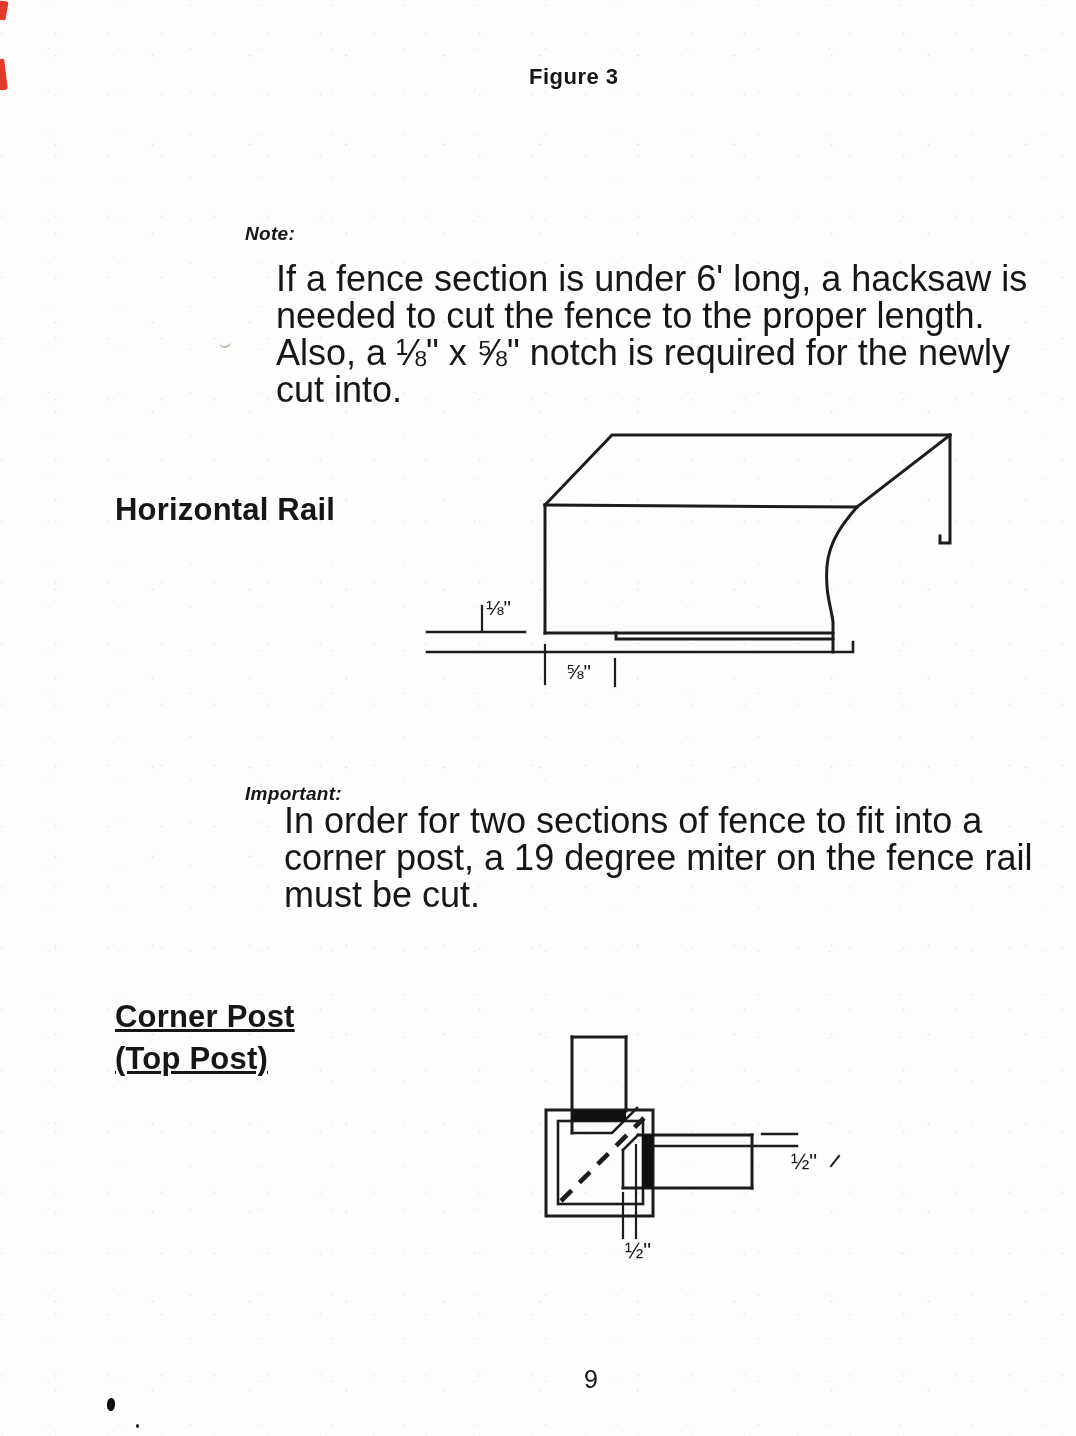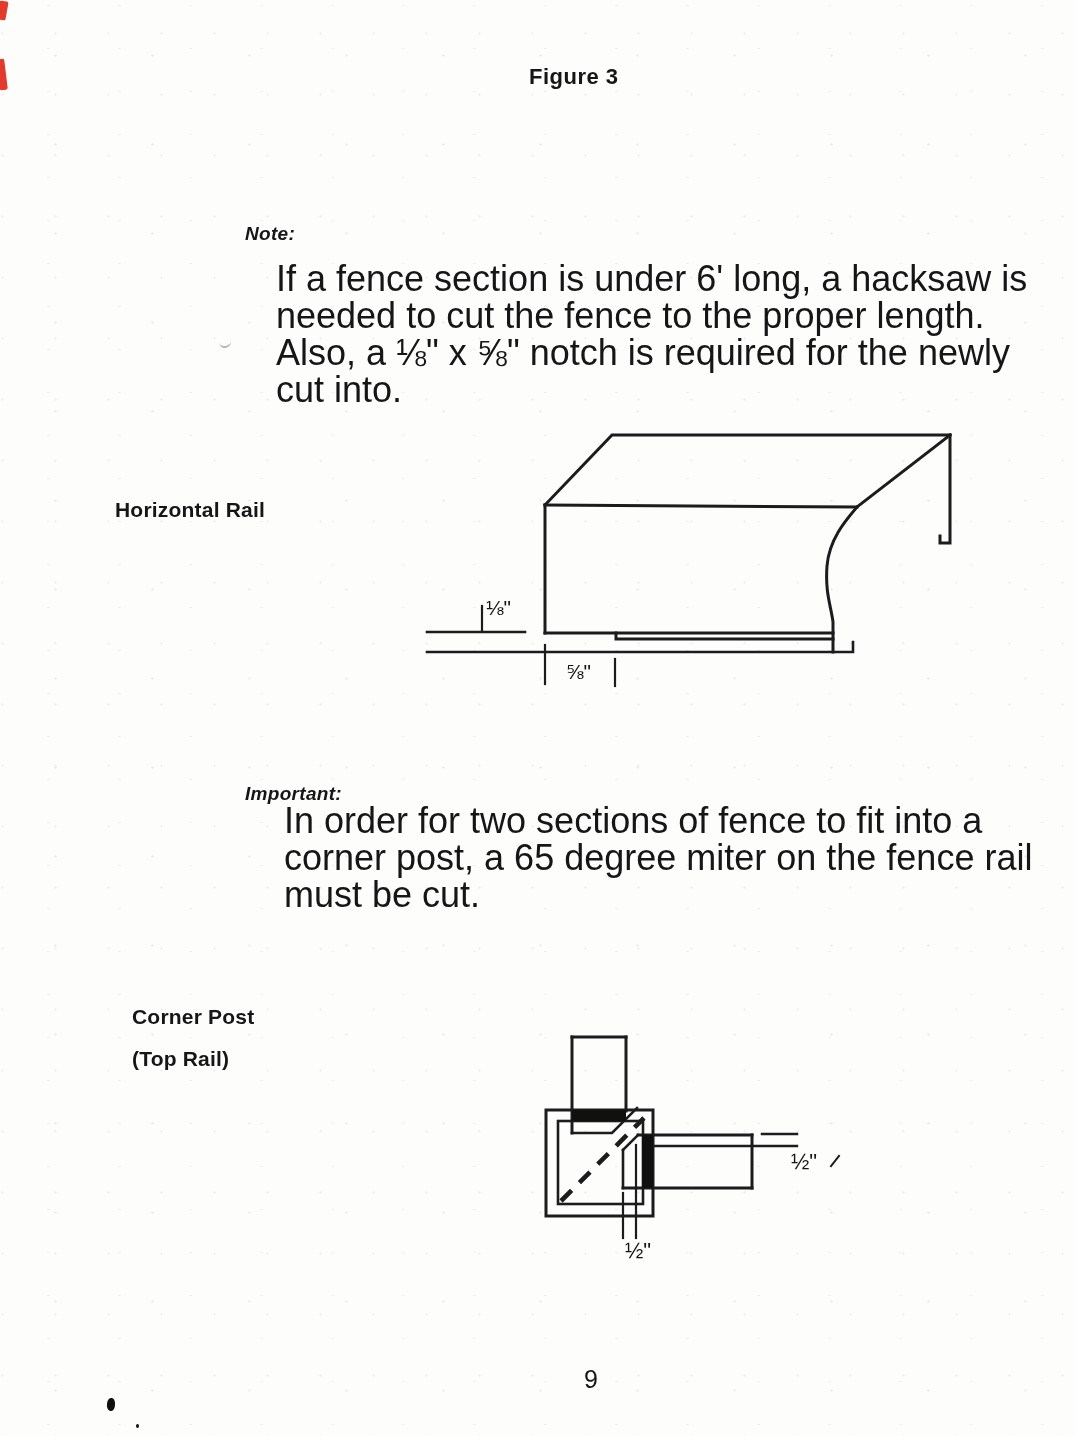--- a/index.html
+++ b/index.html
@@ -13,21 +13,21 @@
       radial-gradient(#f1f1f0 1px, transparent 1.3px),
       radial-gradient(#efefee 1px, transparent 1.2px);
     background-size:97px 89px, 53px 61px, 71px 43px;
     background-position:7px 11px, 29px 3px, 13px 27px;
     font-family:"Liberation Sans", sans-serif;
     color:#161616;
   }
   .abs{position:absolute;}
   .title{font-size:22px;font-weight:bold;letter-spacing:0.5px;}
   .subhead{font-size:19px;font-weight:bold;font-style:italic;letter-spacing:0.3px;}
-  .sidehead{font-size:21px;font-weight:bold;letter-spacing:0.2px;line-height:42px;}
+  .sidehead{font-size:31px;font-weight:bold;letter-spacing:0.2px;line-height:42px;}
   .body-line{font-size:36px;line-height:37px;white-space:pre;}
   .pagenum{font-size:25px;}
   svg{display:block;overflow:visible;}
   svg text{font-family:"Liberation Sans", sans-serif;fill:#161616;}
   .red-mark{position:absolute;background:#e23b2b;border-radius:2px;}
   .ink{position:absolute;background:#101010;}
 </style>
 </head>
 <body>
 
@@ -73,27 +73,27 @@
       <path d="M545,645 L545,684" stroke-width="2.2"></path>
       <path d="M615,659 L615,686" stroke-width="2.2"></path>
     </g>
     <text x="486" y="615" font-size="21">⅛"</text>
     <text x="566" y="679" font-size="21">⅝"</text>
   </svg>
 
   <div class="abs subhead" style="left:245px;top:763px;margin-top:20px;">Important:</div>
   <div class="abs" style="left:284px;top:802px;">
     <div class="body-line">In order for two sections of fence to fit into a</div>
-    <div class="body-line">corner post, a 65 degree miter on the fence rail</div>
+    <div class="body-line">corner post, a 19 degree miter on the fence rail</div>
     <div class="body-line">must be cut.</div>
   </div>
 
-  <div class="abs" style="left:132px;top:996px;">
+  <div class="abs" style="left:115px;top:996px;text-decoration:underline;">
     <div class="sidehead">Corner Post</div>
-    <div class="sidehead">(Top Rail)</div>
+    <div class="sidehead">(Top Post)</div>
   </div>
 
   <svg class="abs" style="left:530px;top:1028px;" width="335" height="240" viewBox="530 1028 335 240">
     <g fill="none" stroke="#1c1c1c" stroke-width="3" stroke-linecap="square" stroke-linejoin="miter">
 
       <rect x="546" y="1110" width="107" height="106"></rect>
       <rect x="558" y="1121" width="85" height="83" stroke-width="2.6"></rect>
 
       <path d="M572,1037 L626,1037"></path>
       <path d="M572,1037 L572,1133"></path>

